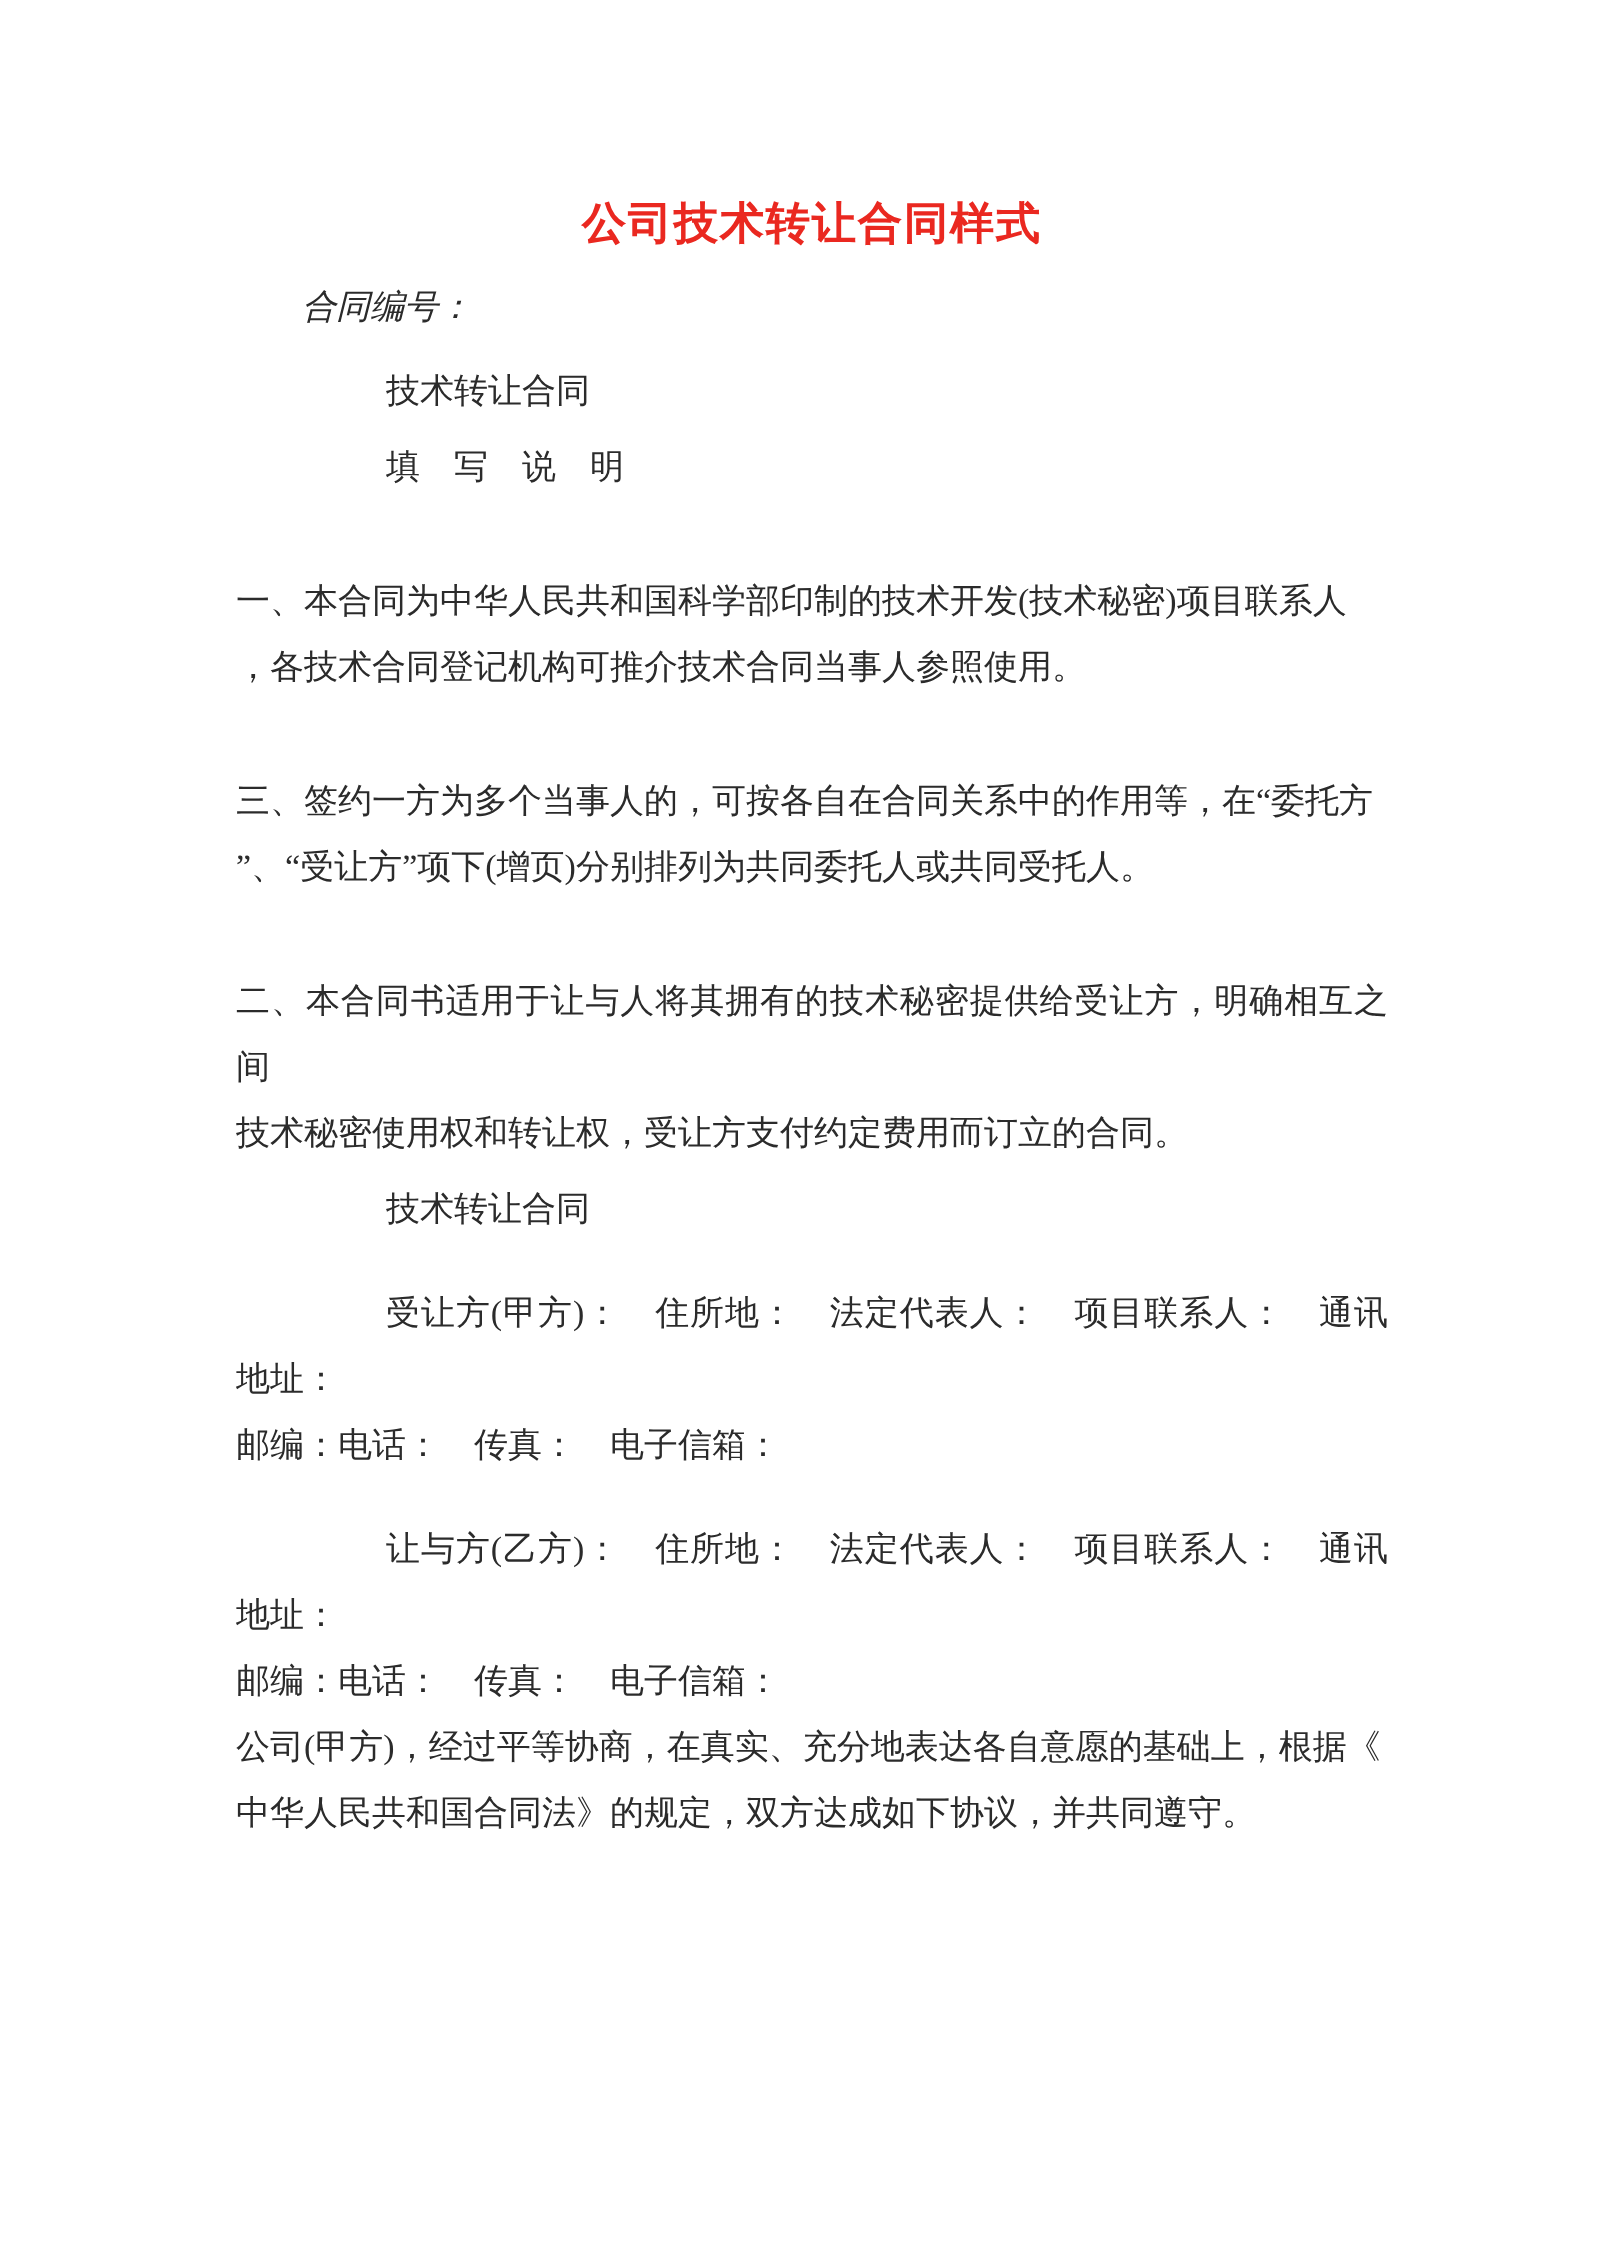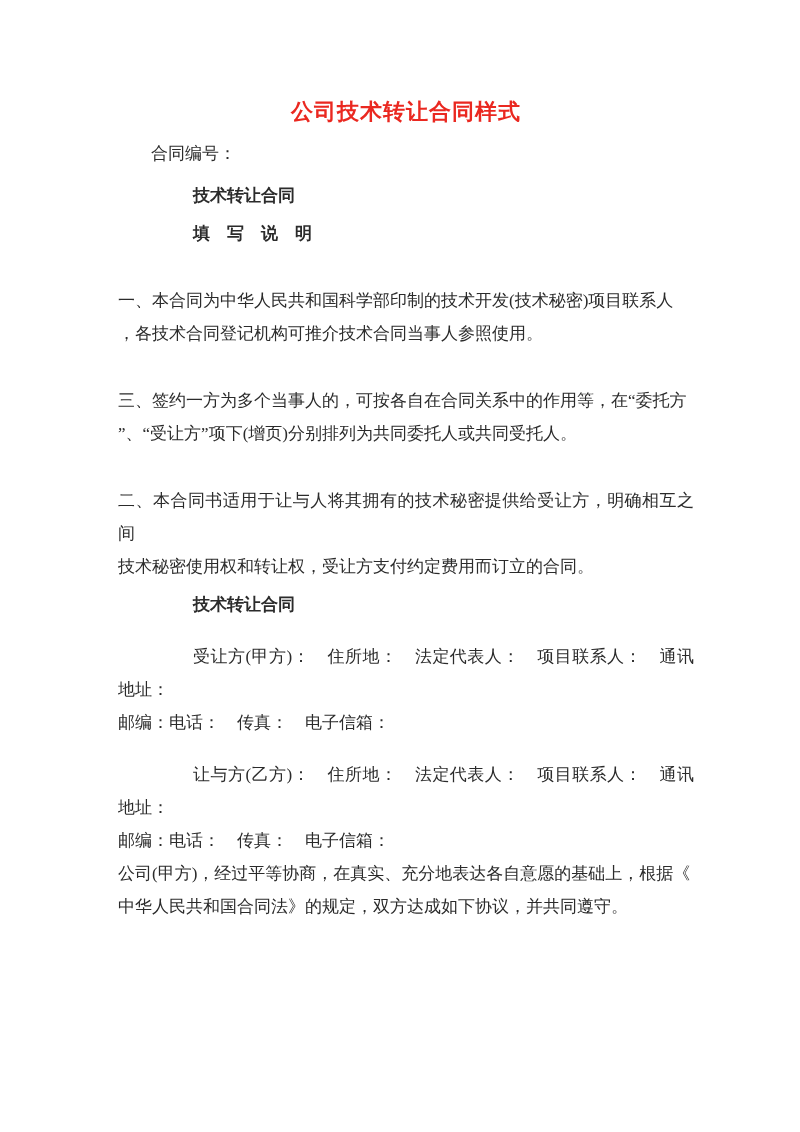--- a/index.html
+++ b/index.html
@@ -31,22 +31,22 @@
   }
   .para {
     margin: 34px 0 0 0;
     font-size: 17px;
     line-height: 33px;
     white-space: pre-line;
     text-align: justify;
   }
   .para.fi { text-indent: 75px; margin-top: 19px; }
   .ind2 { padding-left: 33px; }
-  .ind4 { padding-left: 75px; font-weight: bold; }
-  .mt10 { margin-top: 10px; }
+  .ind4 { padding-left: 75px; }
+  .mt10 { margin-top: 10px; font-style: italic; }
   .mt9  { margin-top: 9px; }
   .mt5  { margin-top: 5px; }
   .para.mt0 { margin-top: 0; }
 </style>
 </head>
 <body style="background: rgb(255, 255, 255); color: rgb(43, 43, 43);">
 
 <div class="page">
 
   <h1 class="doc-title" style="color: rgb(234, 40, 32);">公司技术转让合同样式</h1>

